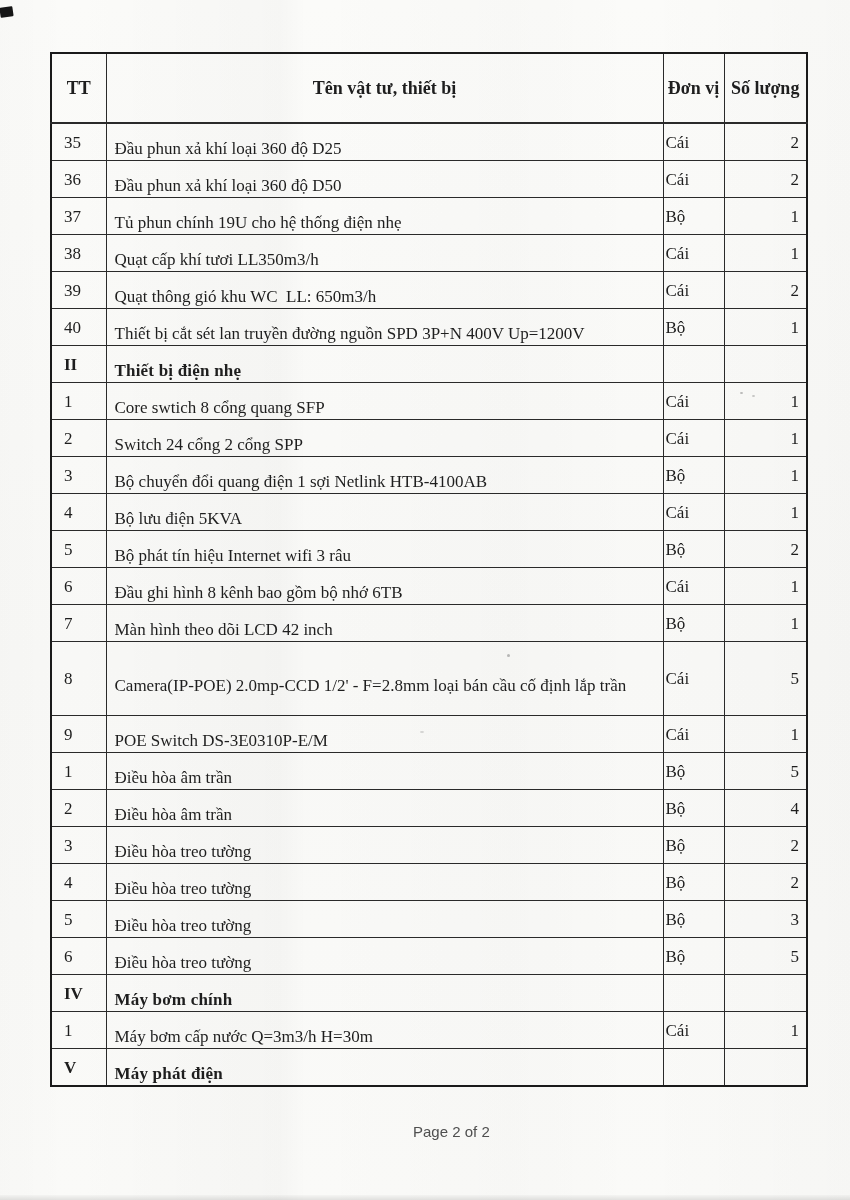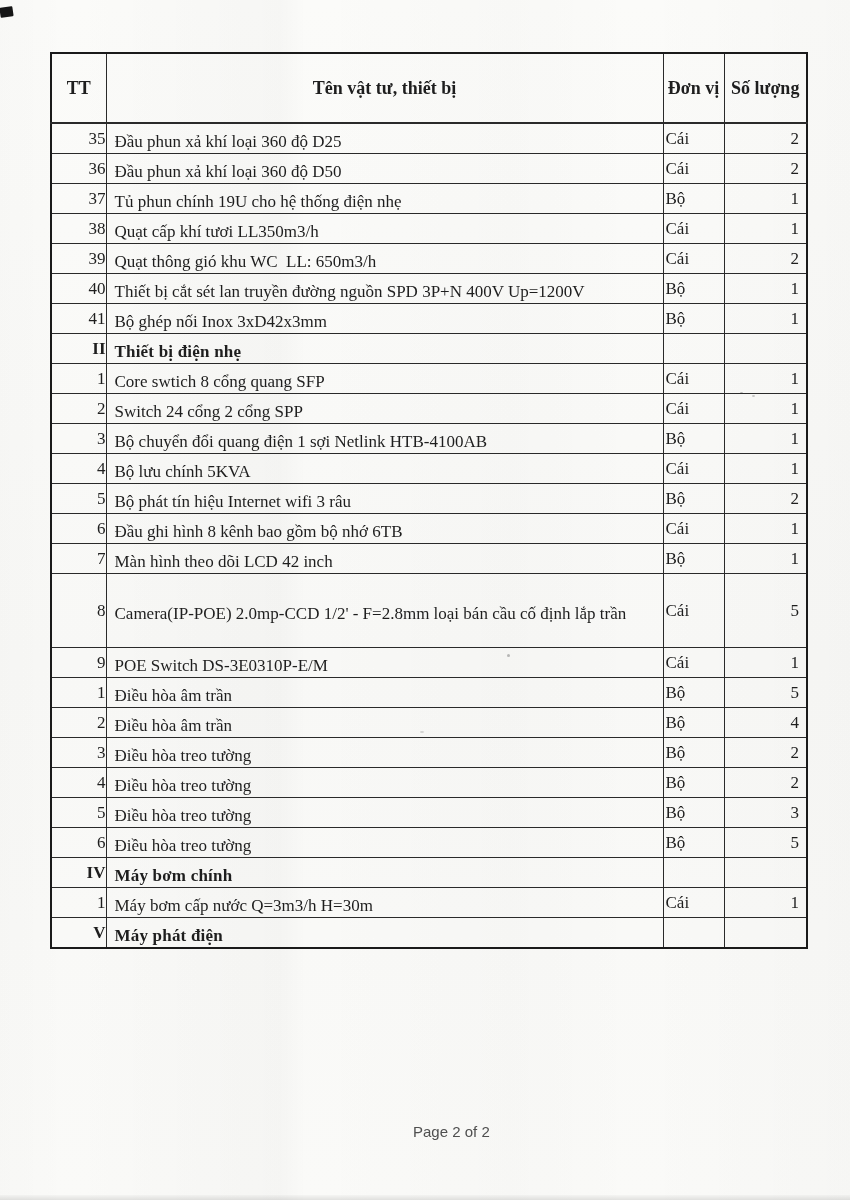--- a/index.html
+++ b/index.html
@@ -58,22 +58,22 @@
   .doc-table { border: 2.5px solid #1a1a1a; }
   .doc-table thead tr { height: 70px; }
   .doc-table thead th {
     font-weight: 700;
     font-size: 18px;
     text-align: center;
     border-bottom-width: 2.5px;
   }
   .doc-table tbody tr { height: 26px; }
   .doc-table tbody tr.tall { height: 74px; }
-  .doc-table td.tt   { text-align: right; padding: 1px 0; }
-  .doc-table td.name { text-align: left; padding: 7px 6px 1px 8px; white-space: pre-wrap; }
+  .doc-table td.tt   { text-align: left; padding: 1px 12px; }
+  .doc-table td.name { text-align: left; padding: 14px 6px 1px 8px; white-space: pre-wrap; }
   .doc-table td.unit { text-align: left; padding: 1px 2px; }
   .doc-table td.qty  { text-align: right; padding: 1px 7px 1px 2px; }
   .doc-table tbody tr.section td { font-weight: 700; }
   .doc-table tbody tr.section td.name { letter-spacing: .2px; }
 
   .page-footer {
     position: absolute; left: 413px; top: 1123px;
     font-family: "Liberation Sans", "DejaVu Sans", sans-serif;
     font-size: 15px;
     color: var(--footer-ink);
@@ -134,26 +134,20 @@
         <td class="name">Quạt thông gió khu WC  LL: 650m3/h</td>
         <td class="unit">Cái</td>
         <td class="qty">2</td>
       </tr>
       <tr>
         <td class="tt">40</td>
         <td class="name">Thiết bị cắt sét lan truyền đường nguồn SPD 3P+N 400V Up=1200V</td>
         <td class="unit">Bộ</td>
         <td class="qty">1</td>
       </tr>
-      <tr>
-        <td class="tt">41</td>
-        <td class="name">Bộ ghép nối Inox 3xD42x3mm</td>
-        <td class="unit">Bộ</td>
-        <td class="qty">1</td>
-      </tr>
       <tr class="section">
         <td class="tt">II</td>
         <td class="name">Thiết bị điện nhẹ</td>
         <td class="unit"></td>
         <td class="qty"></td>
       </tr>
       <tr>
         <td class="tt">1</td>
         <td class="name">Core swtich 8 cổng quang SFP</td>
         <td class="unit">Cái</td>
@@ -166,21 +160,21 @@
         <td class="qty">1</td>
       </tr>
       <tr>
         <td class="tt">3</td>
         <td class="name">Bộ chuyển đổi quang điện 1 sợi Netlink HTB-4100AB</td>
         <td class="unit">Bộ</td>
         <td class="qty">1</td>
       </tr>
       <tr>
         <td class="tt">4</td>
-        <td class="name">Bộ lưu chính 5KVA</td>
+        <td class="name">Bộ lưu điện 5KVA</td>
         <td class="unit">Cái</td>
         <td class="qty">1</td>
       </tr>
       <tr>
         <td class="tt">5</td>
         <td class="name">Bộ phát tín hiệu Internet wifi 3 râu</td>
         <td class="unit">Bộ</td>
         <td class="qty">2</td>
       </tr>
       <tr>

